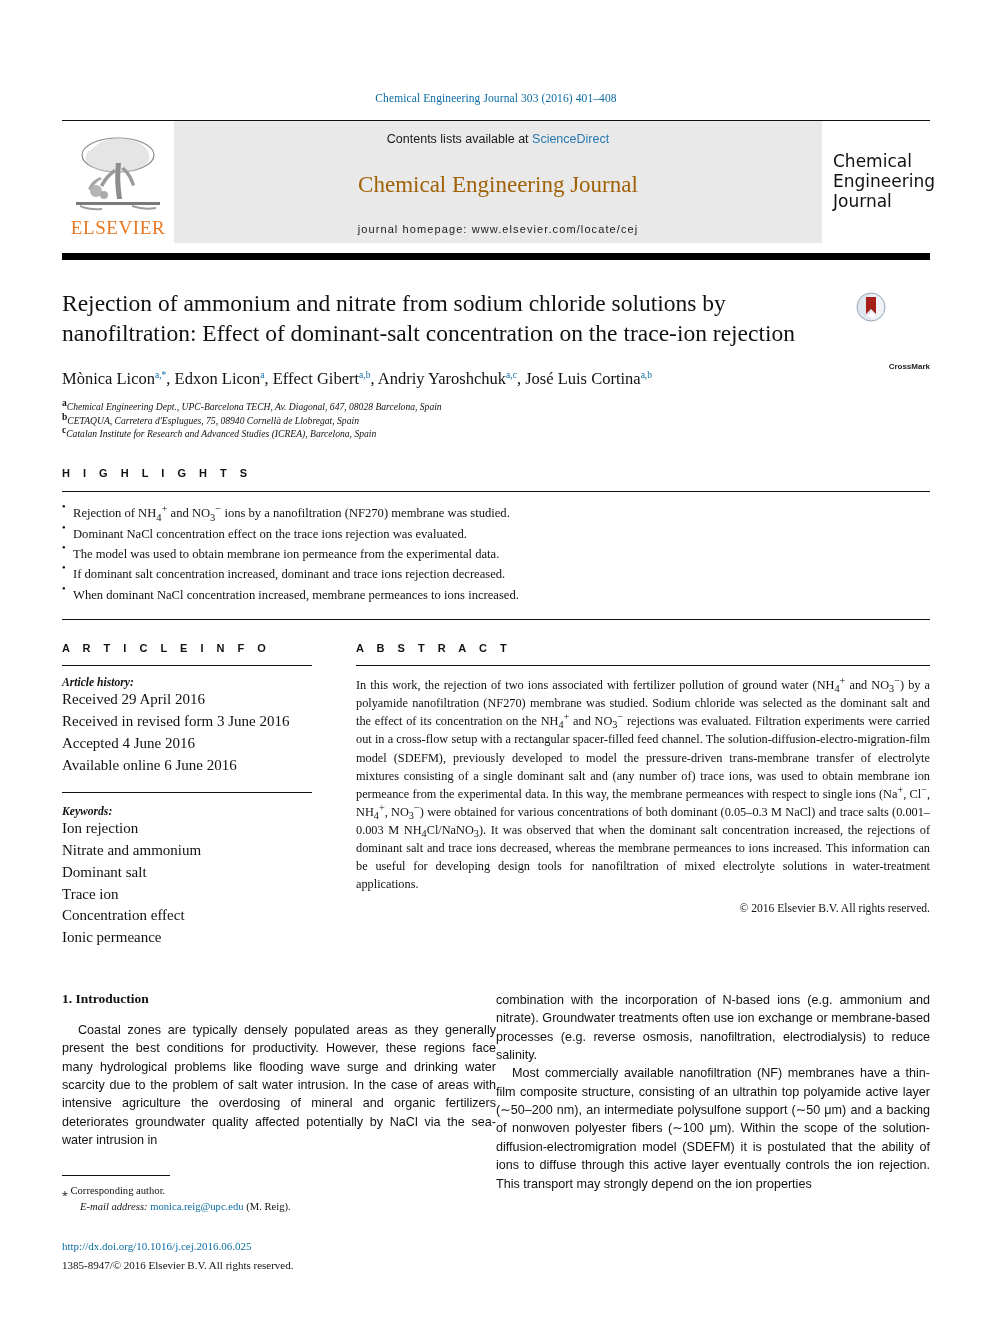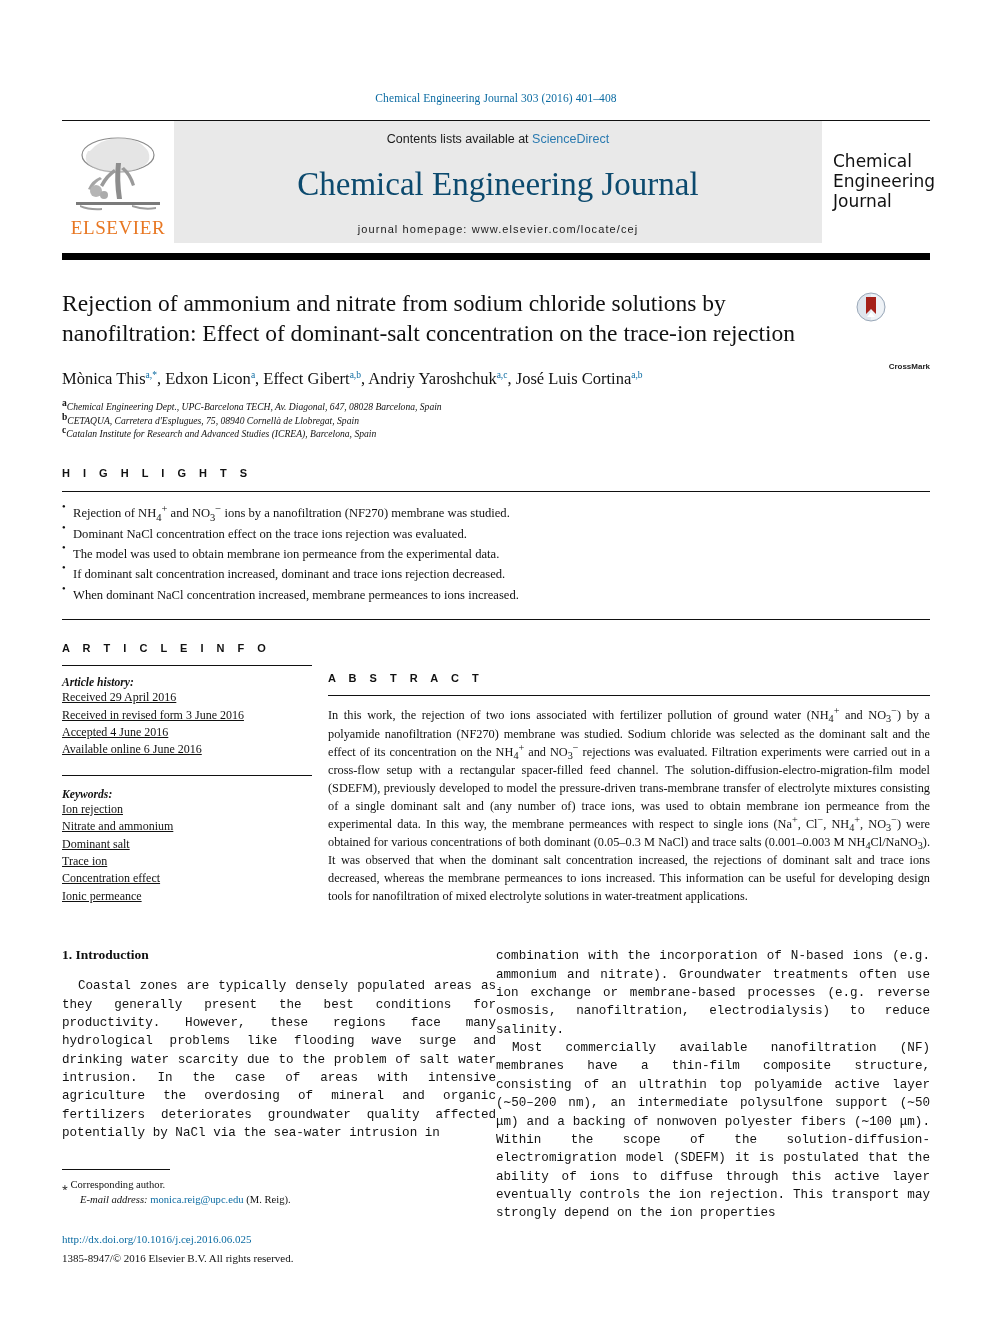--- a/index.html
+++ b/index.html
@@ -73,22 +73,22 @@
   .contents-line {
     font-size: 12.5px;
     font-family: "Liberation Sans", sans-serif;
     color: #1a1a1a;
   }
   .sciencedirect-link {
     color: #2a7ab0;
   }
   .journal-title-big {
     font-family: "Liberation Serif", serif;
-    font-size: 33px;
-    color: #0c4a6e;
+    font-size: 23px;
+    color: #a16207;
     line-height: 1;
   }
   .homepage-line {
     font-family: "Liberation Sans", sans-serif;
     font-size: 11px;
     letter-spacing: 1.1px;
     color: #1a1a1a;
   }
   .cover-thumb {
     width: 108px;
@@ -201,42 +201,40 @@
 
   .section-rule-bottom {
     border-top: 1.4px solid #111;
     margin-top: 14px;
   }
 
   
   .info-abstract {
     display: flex;
     margin-top: 22px;
-    gap: 16px;
-    align-items: flex-end;
+    gap: 44px;
   }
   .col-info { flex: 0 0 250px; }
   .col-abstract { flex: 1 1 auto; }
 
   .col-info .hr-thin, .col-abstract .hr-thin { margin-top: 11px; }
 
   .info-body { margin-top: 10px; }
   .info-label {
     font-family: "Liberation Serif", serif;
     font-style: italic;
     font-weight: bold;
     font-size: 11.6px;
     color: #111;
   }
   .info-line {
     font-family: "Liberation Serif", serif;
-    font-size: 12px;
+    font-size: 15px;
     line-height: 1.45;
     color: #111;
-    text-decoration: underline;
   }
   .kw-block { margin-top: 16px; padding-top: 12px; border-top: 1.4px solid #111; }
 
   .abstract-body {
     margin-top: 10px;
     font-family: "Liberation Serif", serif;
     font-size: 12.3px;
     line-height: 1.47;
     text-align: justify;
     color: #111;
@@ -256,21 +254,21 @@
   }
   .bcol { flex: 1 1 0; }
   .h1 {
     font-family: "Liberation Serif", serif;
     font-size: 13.5px;
     font-weight: bold;
     margin: 0 0 14px 0;
     color: #111;
   }
   .para {
-    font-family: Liberation Mono, monospace;
+    font-family: Liberation Sans, sans-serif;
     font-size: 12.6px;
     line-height: 1.46;
     text-align: justify;
     margin: 0;
     color: #111;
   }
   .para.indent { text-indent: 16px; }
   .para + .para { margin-top: 0; }
 
   .footnote-wrap { margin-top: 26px; }
@@ -351,21 +349,21 @@
     </div>
   </div>
 
   <div class="rule-thick"></div>
 
   <div class="title-block">
     <div class="title-main">
       <h1 class="paper-title">Rejection of ammonium and nitrate from sodium chloride solutions by nanofiltration: Effect of dominant-salt concentration on the trace-ion rejection</h1>
 
       <div class="authors">
-        <span><span>Mònica This</span><sup>a,*</sup></span><span>, </span><span><span>Edxon Licon</span><sup>a</sup></span><span>, </span><span><span>Effect Gibert</span><sup>a,b</sup></span><span>, </span><span><span>Andriy Yaroshchuk</span><sup>a,c</sup></span><span>, </span><span><span>José Luis Cortina</span><sup>a,b</sup></span>
+        <span><span>Mònica Licon</span><sup>a,*</sup></span><span>, </span><span><span>Edxon Licon</span><sup>a</sup></span><span>, </span><span><span>Effect Gibert</span><sup>a,b</sup></span><span>, </span><span><span>Andriy Yaroshchuk</span><sup>a,c</sup></span><span>, </span><span><span>José Luis Cortina</span><sup>a,b</sup></span>
       </div>
 
       <div class="affiliations">
         <div class="aff"><sup>a</sup><span>Chemical Engineering Dept., UPC-Barcelona TECH, Av. Diagonal, 647, 08028 Barcelona, Spain</span></div>
         <div class="aff"><sup>b</sup><span>CETAQUA, Carretera d'Esplugues, 75, 08940 Cornellà de Llobregat, Spain</span></div>
         <div class="aff"><sup>c</sup><span>Catalan Institute for Research and Advanced Studies (ICREA), Barcelona, Spain</span></div>
       </div>
     </div>
 
     <div class="crossmark">
@@ -412,20 +410,21 @@
         <div class="info-line">Trace ion</div>
         <div class="info-line">Concentration effect</div>
         <div class="info-line">Ionic permeance</div>
       </div>
     </div>
 
     <div class="col-abstract">
       <div class="sec-head">A B S T R A C T</div>
       <div class="hr-thin"></div>
       <div class="abstract-body">In this work, the rejection of two ions associated with fertilizer pollution of ground water (NH<sub>4</sub><sup>+</sup> and NO<sub>3</sub><sup>−</sup>) by a polyamide nanofiltration (NF270) membrane was studied. Sodium chloride was selected as the dominant salt and the effect of its concentration on the NH<sub>4</sub><sup>+</sup> and NO<sub>3</sub><sup>−</sup> rejections was evaluated. Filtration experiments were carried out in a cross-flow setup with a rectangular spacer-filled feed channel. The solution-diffusion-electro-migration-film model (SDEFM), previously developed to model the pressure-driven trans-membrane transfer of electrolyte mixtures consisting of a single dominant salt and (any number of) trace ions, was used to obtain membrane ion permeance from the experimental data. In this way, the membrane permeances with respect to single ions (Na<sup>+</sup>, Cl<sup>−</sup>, NH<sub>4</sub><sup>+</sup>, NO<sub>3</sub><sup>−</sup>) were obtained for various concentrations of both dominant (0.05–0.3 M NaCl) and trace salts (0.001–0.003 M NH<sub>4</sub>Cl/NaNO<sub>3</sub>). It was observed that when the dominant salt concentration increased, the rejections of dominant salt and trace ions decreased, whereas the membrane permeances to ions increased. This information can be useful for developing design tools for nanofiltration of mixed electrolyte solutions in water-treatment applications.</div>
+      <div class="copyright">© 2016 Elsevier B.V. All rights reserved.</div>
     </div>
   </div>
 
   <div class="body-cols">
 
     <div class="bcol">
       <h2 class="h1">1. Introduction</h2>
       <p class="para indent">Coastal zones are typically densely populated areas as they generally present the best conditions for productivity. However, these regions face many hydrological problems like flooding wave surge and drinking water scarcity due to the problem of salt water intrusion. In the case of areas with intensive agriculture the overdosing of mineral and organic fertilizers deteriorates groundwater quality affected potentially by NaCl via the sea-water intrusion in</p>
 
       <div class="footnote-wrap">

